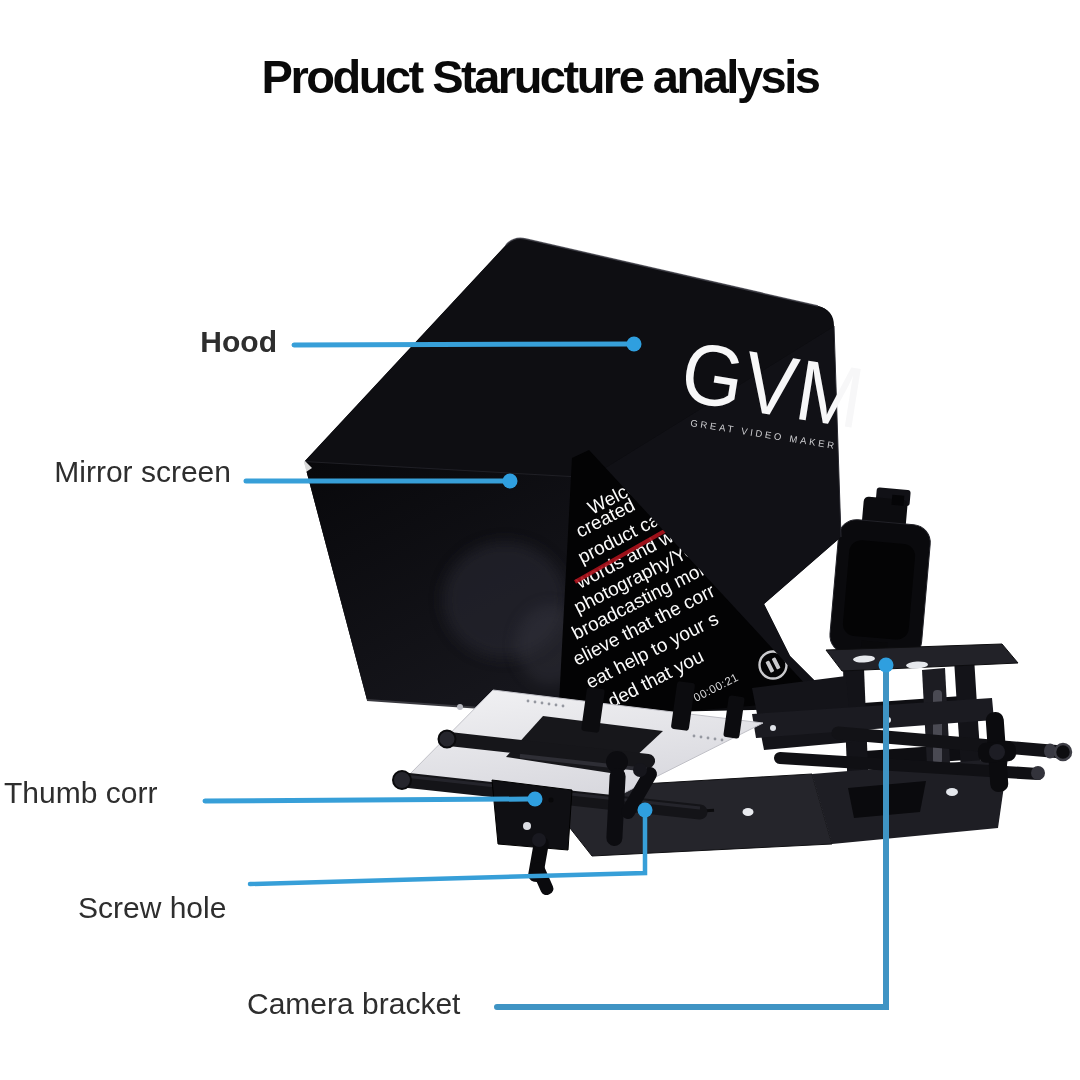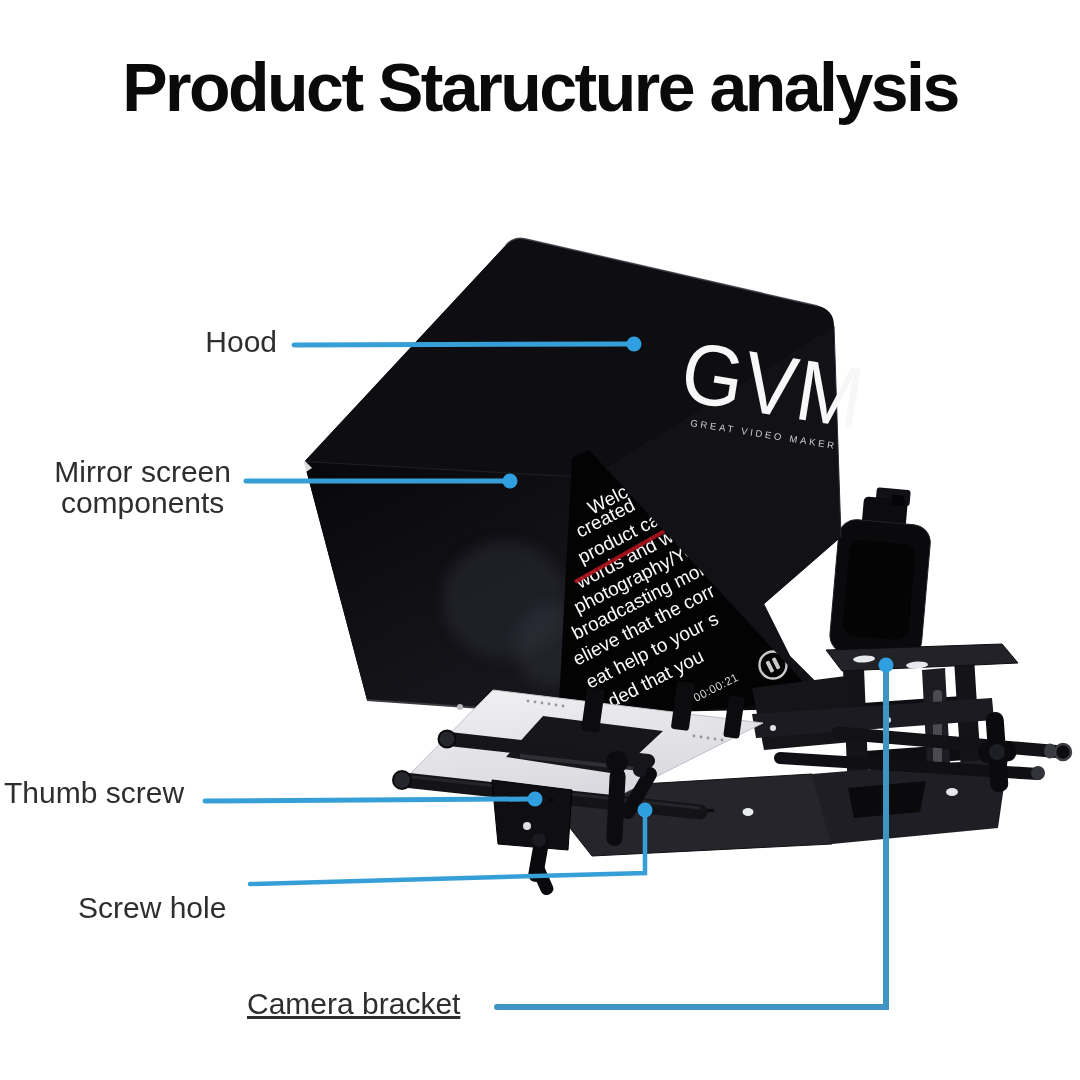--- a/index.html
+++ b/index.html
@@ -2,33 +2,33 @@
 <html><head>
 <meta charset="utf-8">
 <style>
   html,body{margin:0;padding:0;background:#ffffff;}
   .stage{
     position:relative;width:1080px;height:1080px;background:#ffffff;
     overflow:hidden;font-family:"Liberation Sans",sans-serif;
   }
   .title{
     position:absolute;left:0;top:52px;width:1080px;text-align:center;
-    font-size:68px;font-weight:700;letter-spacing:-2.5px;color:#0a0a0a;
+    font-size:47px;font-weight:700;letter-spacing:-2.5px;color:#0a0a0a;
     line-height:1.05;white-space:nowrap;
   }
   .art{position:absolute;left:0;top:0;width:1080px;height:1080px;}
   .callout-label{
     position:absolute;font-size:30px;color:#2e2e2e;line-height:31px;
     white-space:nowrap;
   }
-  .lbl-hood{right:803px;top:326px;text-align:right;}
+  .lbl-hood{right:803px;top:326px;text-align:right;font-weight:bold;}
   .lbl-mirror{right:849px;top:456px;text-align:center;}
   .lbl-thumb{left:4px;top:777px;}
   .lbl-screw{left:78px;top:892px;}
-  .lbl-camera{left:247px;top:988px;text-decoration:underline;}
+  .lbl-camera{left:247px;top:988px;}
 </style>
 </head>
 <body>
 
 <div class="stage">
 
   <div class="title">Product Staructure analysis</div>
 
   <svg class="art" viewBox="0 0 1080 1080">
     <defs>
@@ -209,22 +209,21 @@
 
       <polyline points="497,1007 886,1007 886,670" stroke-width="6" fill="none" stroke="#3f94c4"></polyline>
       <circle cx="886" cy="665" r="7.5" stroke="none"></circle>
     </g>
   </svg>
 
   <div class="callout-label lbl-hood">Hood</div>
 
   <div class="callout-label lbl-mirror">
     <div>Mirror screen</div>
-    <div>components</div>
   </div>
 
-  <div class="callout-label lbl-thumb">Thumb screw</div>
+  <div class="callout-label lbl-thumb">Thumb corr</div>
 
   <div class="callout-label lbl-screw">Screw hole</div>
 
   <div class="callout-label lbl-camera">Camera bracket</div>
 
 </div>
 
 </body></html>

